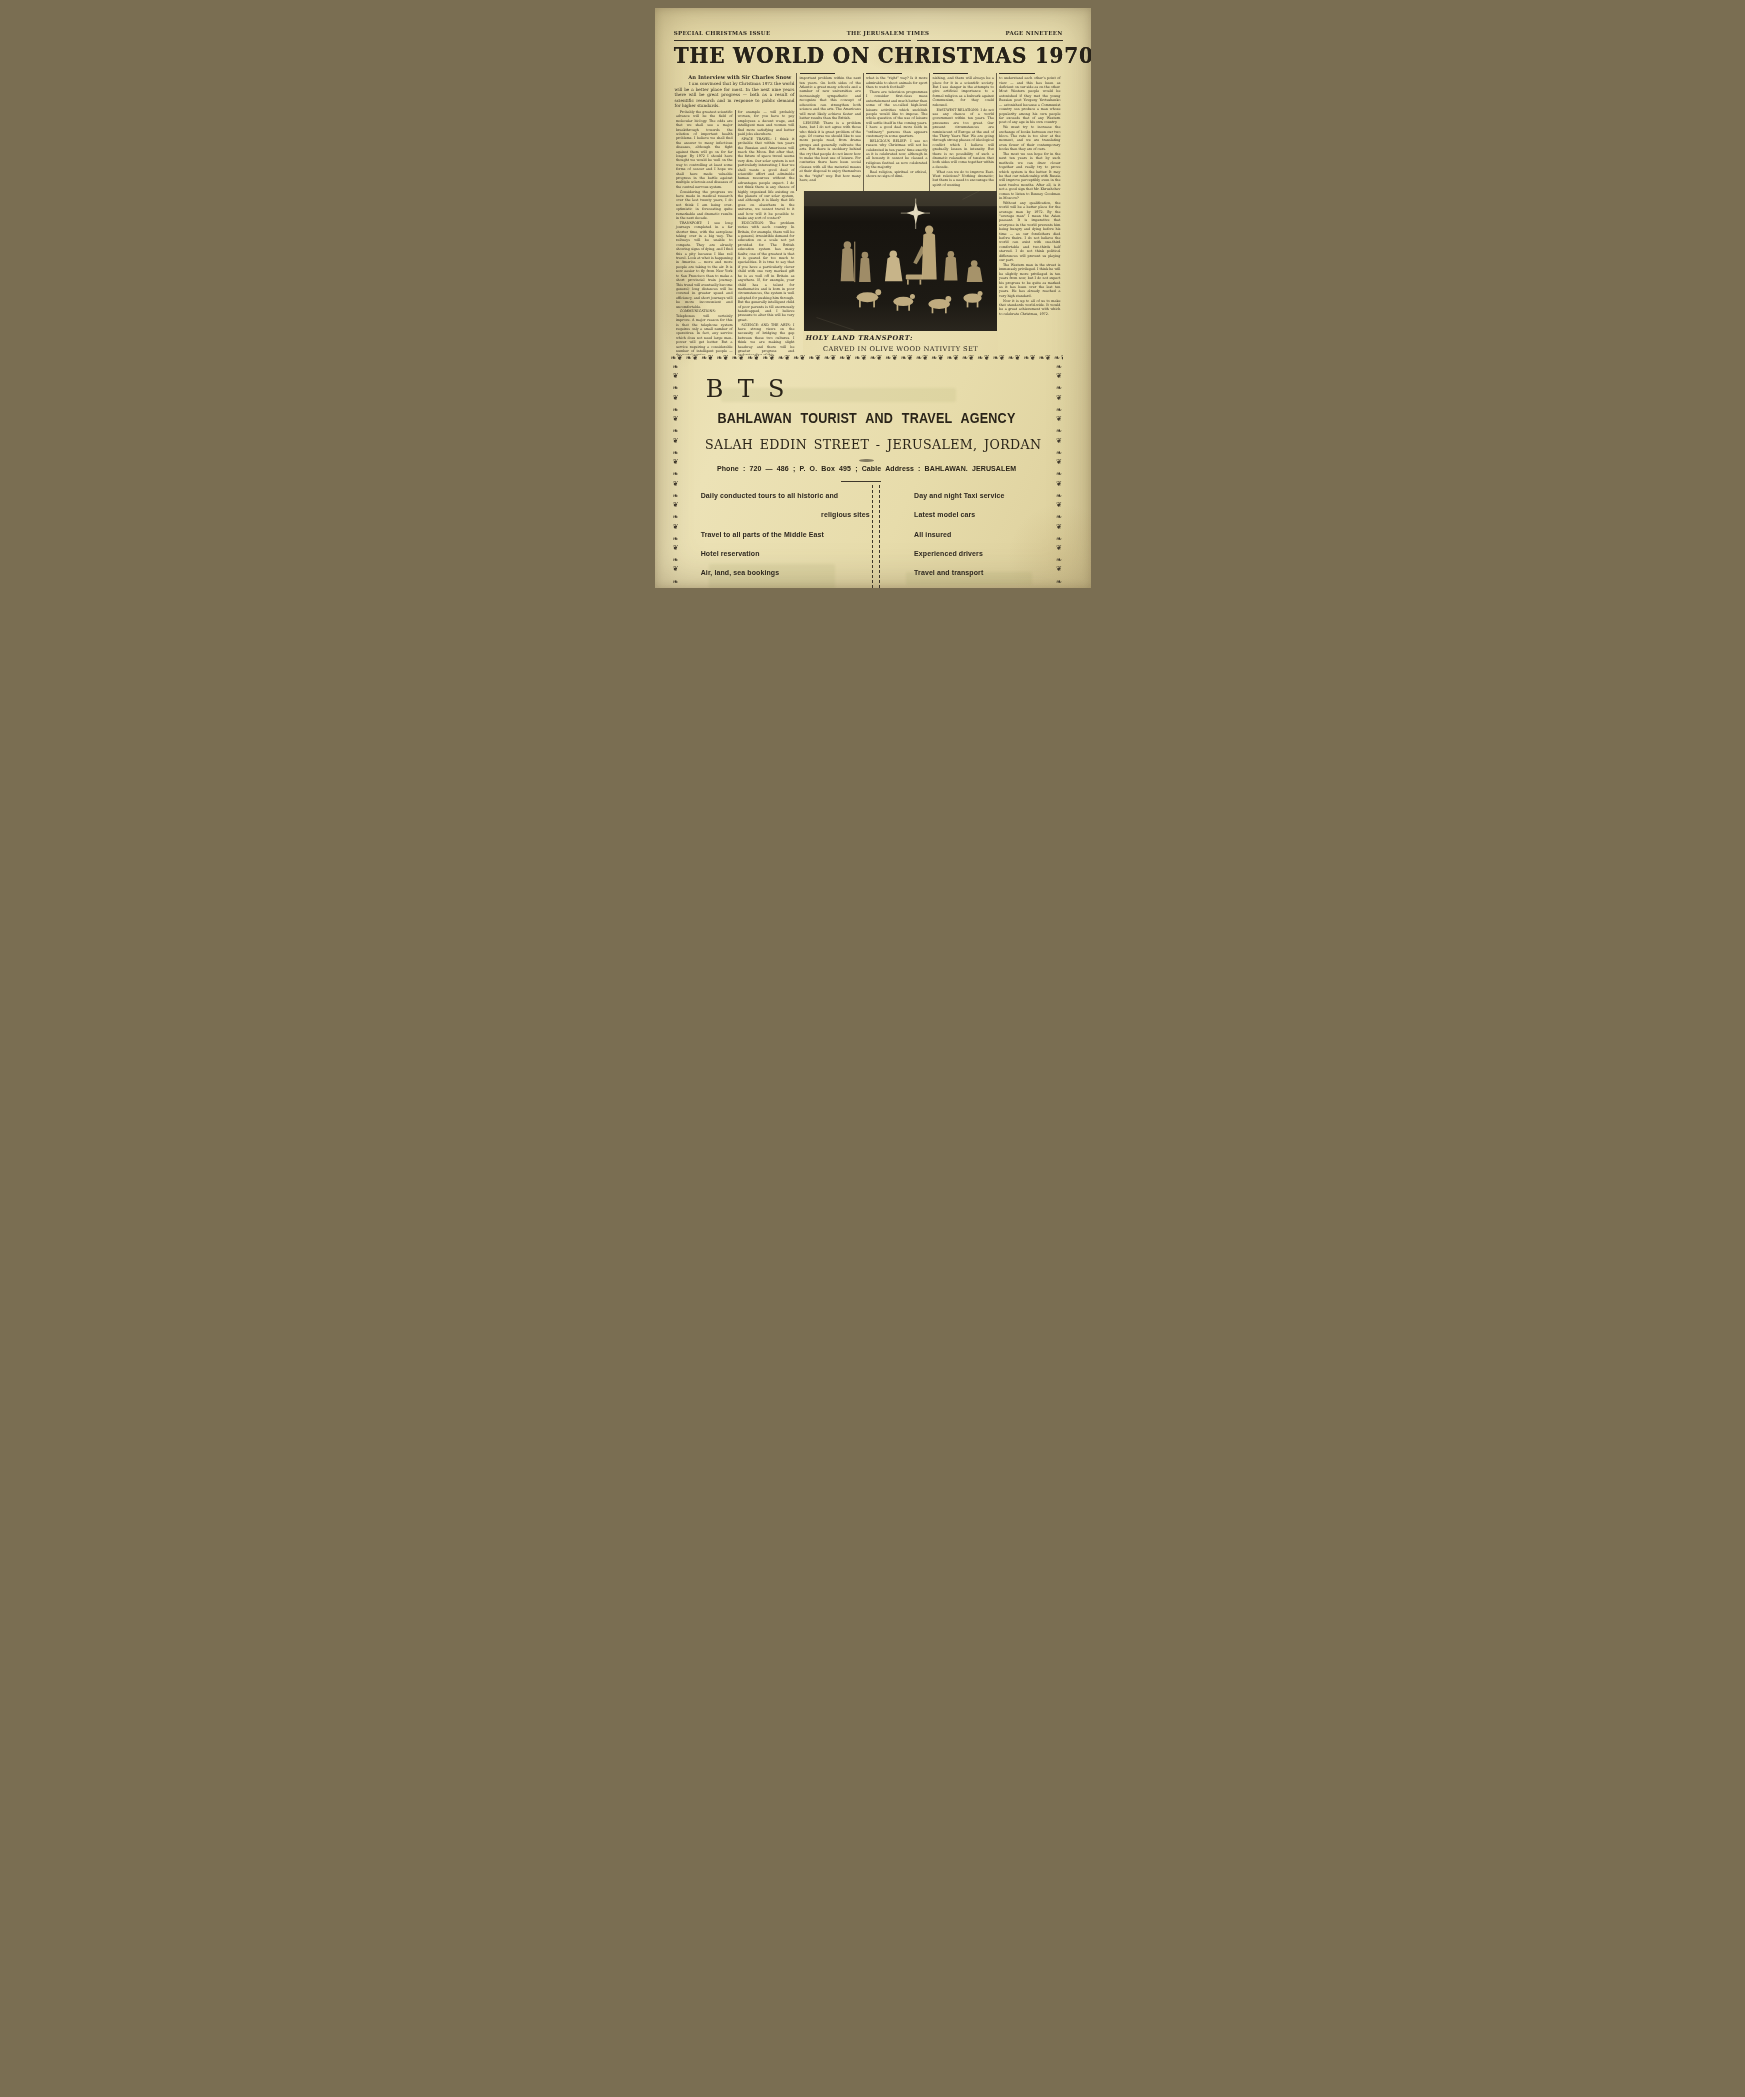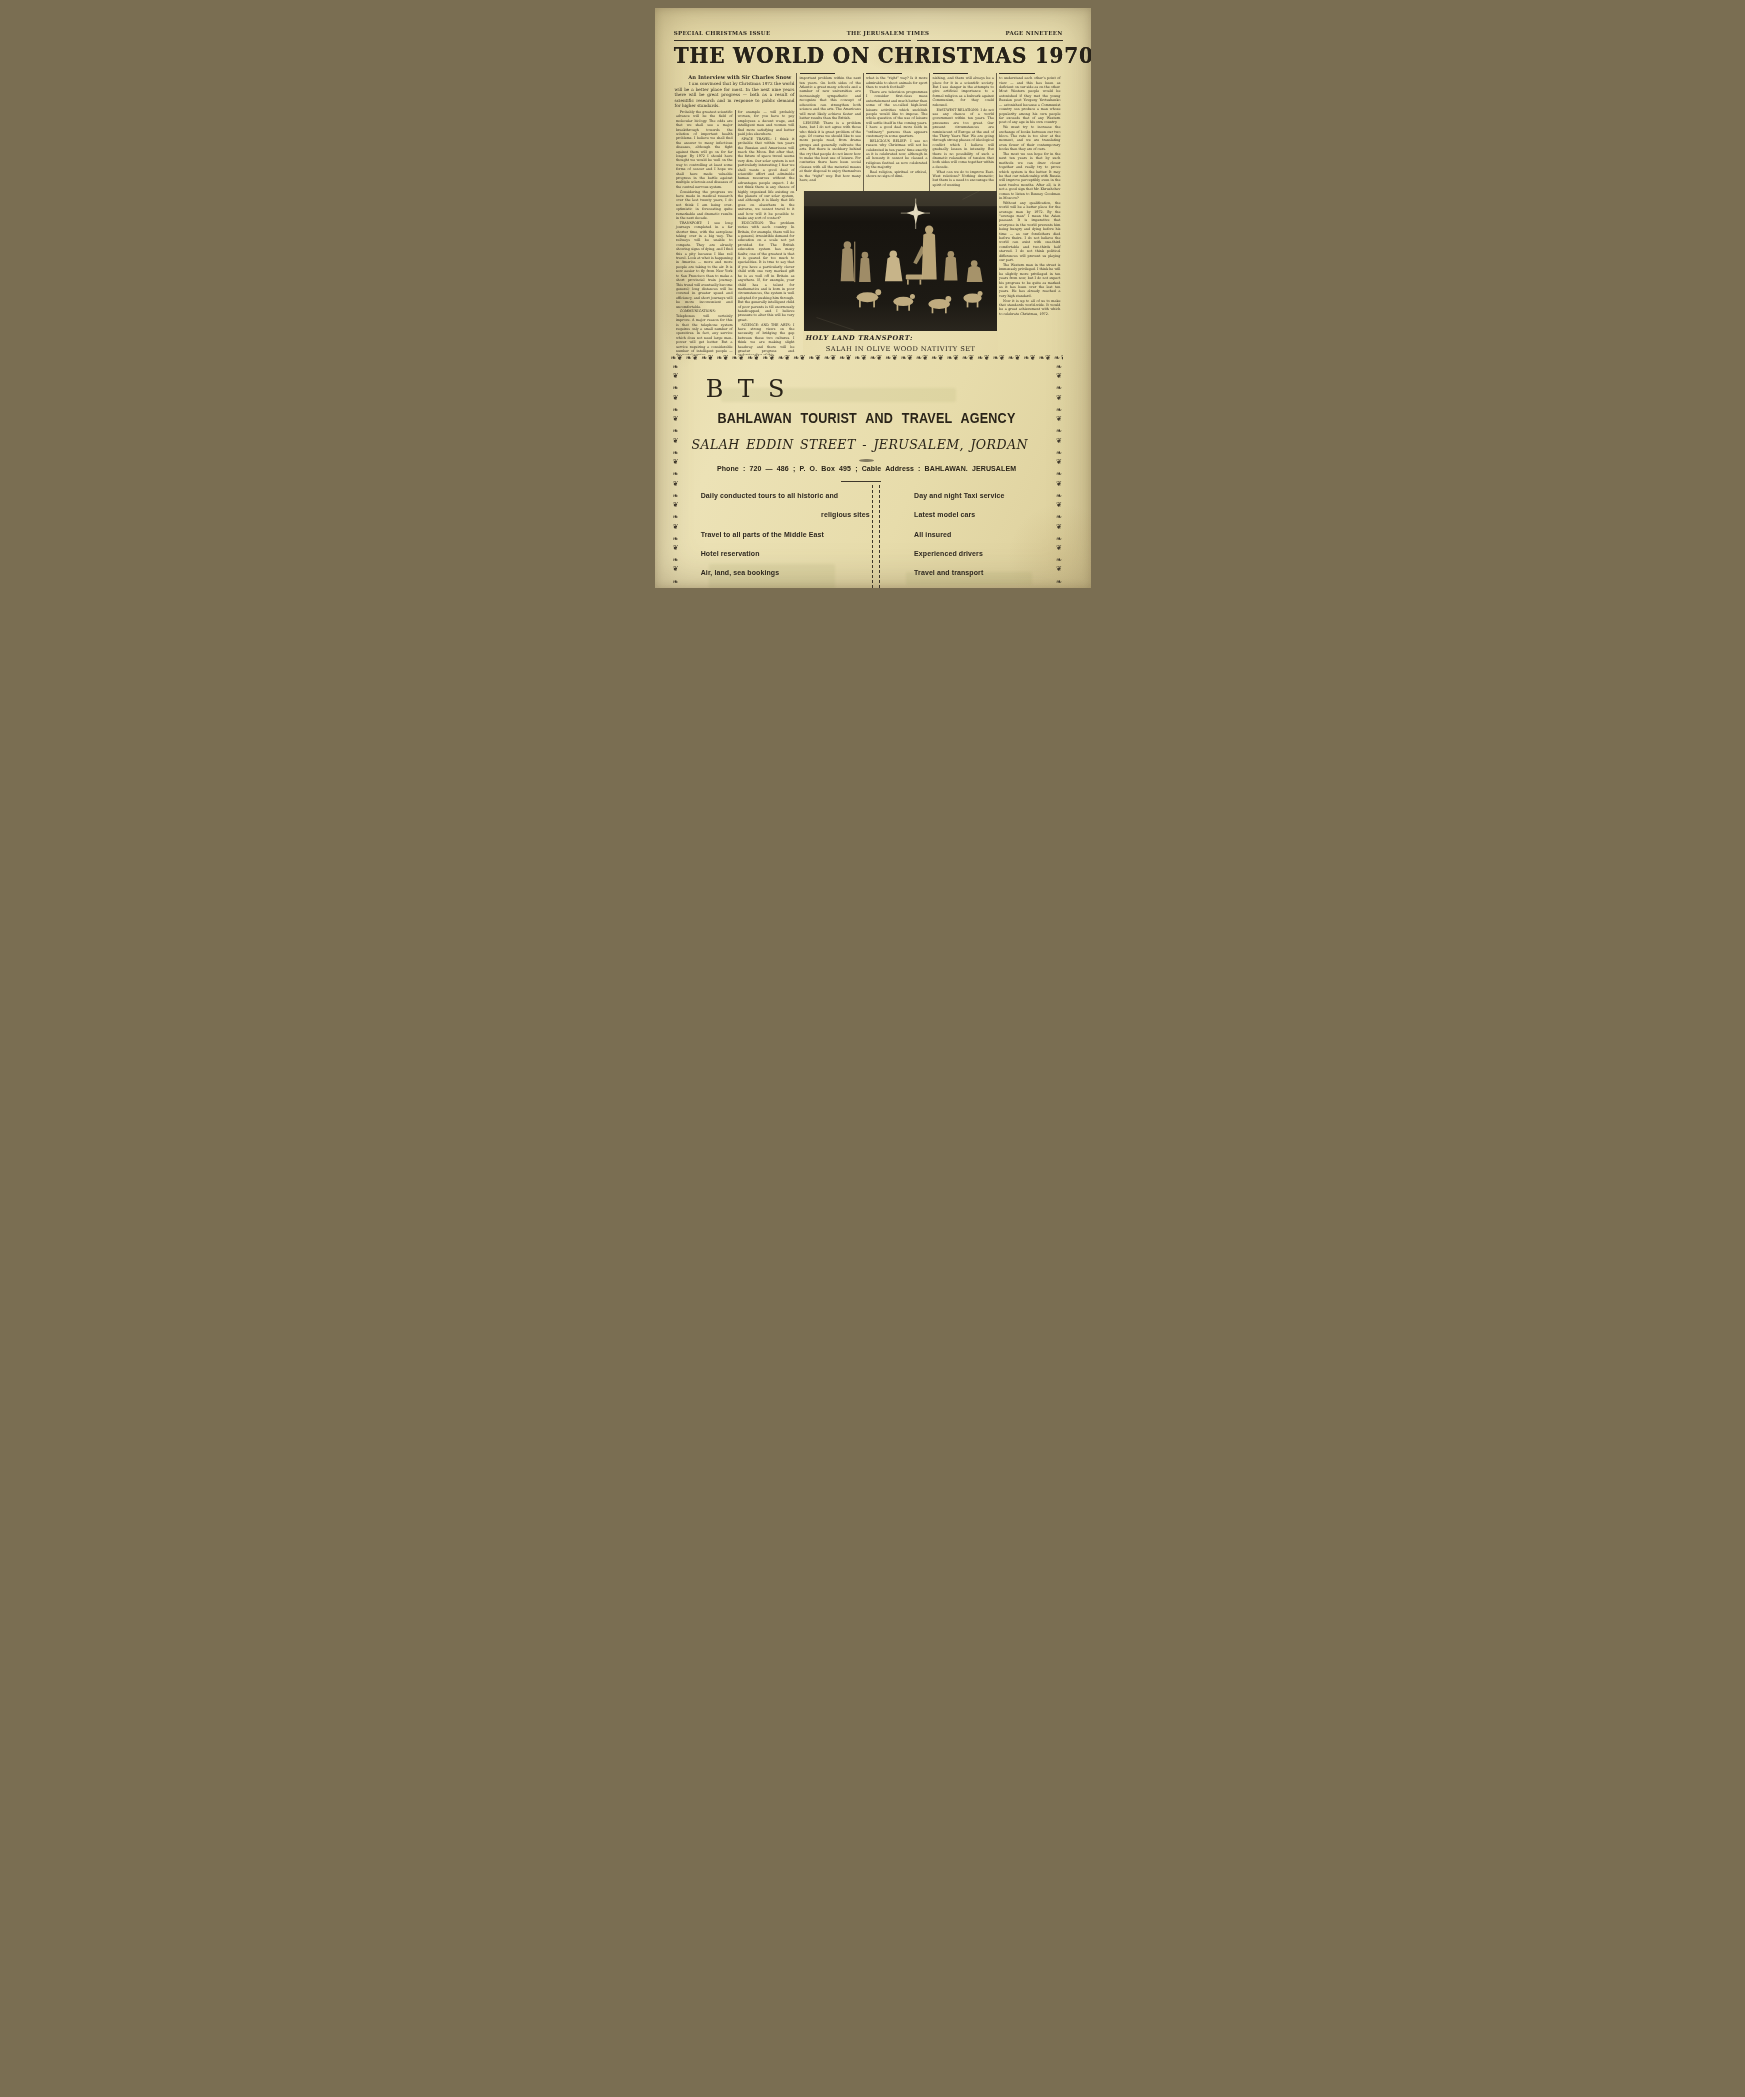--- a/index.html
+++ b/index.html
@@ -51,21 +51,21 @@
   .orn-v{position:absolute;top:8.4px;bottom:8.4px;width:8.4px;font-size:7.1px;letter-spacing:0.4px;
     writing-mode:vertical-rl;text-align:center;}
   .orn-left{left:0;}
   .orn-right{right:0;}
   .ad-inner{position:absolute;left:10px;right:10px;top:8.4px;bottom:8.4px;padding:0 11px;}
   .ad-brand{text-align:left;margin-top:15px;font-weight:normal;font-size:24px;line-height:1;
     letter-spacing:14.3px;text-indent:14.3px;color:#2a2419;}
   .ad-name{text-align:center;margin-top:9.2px;font-family:"Liberation Sans",sans-serif;font-weight:bold;
     font-size:12.6px;letter-spacing:0.2px;word-spacing:5px;transform:scaleY(1.22);transform-origin:center;
     color:#2a2419;white-space:nowrap;}
-  .ad-address{text-align:left;margin-top:12.6px;font-style:italic;font-size:12.6px;letter-spacing:0.4px;
+  .ad-address{text-align:right;margin-top:12.6px;font-size:12.6px;letter-spacing:0.4px;
     word-spacing:2.1px;color:#2a2419;white-space:nowrap;}
   .ad-smudge{width:14.3px;height:3.4px;border-radius:50%;background:rgba(50,44,34,.55);filter:blur(0.4px);
     margin:6.7px auto 0 auto;}
   .ad-contact{text-align:center;margin-top:2.5px;font-family:"Liberation Sans",sans-serif;font-weight:bold;
     font-size:7px;word-spacing:2.1px;letter-spacing:0.1px;color:#2a2419;white-space:nowrap;}
   .svc-toprule{width:40px;height:0.8px;background:#3e372b;margin:9.2px 0 0 149px;}
   .services{display:flex;margin-top:3.4px;font-family:"Liberation Sans",sans-serif;font-weight:bold;
     font-size:7px;color:#2e2820;}
   .svc-left{width:169px;padding:5.9px 0 0 9.2px;}
   .svc-divider{width:5.9px;margin:0 0 0 2.5px;border-left:0.8px dashed #3e372b;border-right:0.8px dashed #3e372b;
@@ -211,21 +211,21 @@
                   <rect x="390" y="260" width="4" height="16"></rect>
                   <rect x="414" y="260" width="4" height="16"></rect>
                   <circle cx="422" cy="243" r="6"></circle>
               </g>
             </g>
             <line x1="30" y1="300" x2="120" y2="330" stroke="#cfc4a2" stroke-width="1" opacity="0.25"></line>
             <line x1="380" y1="20" x2="420" y2="0" stroke="#cfc4a2" stroke-width="1" opacity="0.2"></line>
           </svg>
         </div>
         <div class="caption1">HOLY LAND TRANSPORT:</div>
-        <div class="caption2">SALAH IN OLIVE WOOD NATIVITY SET</div>
+        <div class="caption2">CARVED IN OLIVE WOOD NATIVITY SET</div>
       </div>
 
     </div>
   </div>
 
   <div class="adbox">
     <div class="orn orn-h orn-top">❧❦ ❧❦ ❧❦ ❧❦ ❧❦ ❧❦ ❧❦ ❧❦ ❧❦ ❧❦ ❧❦ ❧❦ ❧❦ ❧❦ ❧❦ ❧❦ ❧❦ ❧❦ ❧❦ ❧❦ ❧❦ ❧❦ ❧❦ ❧❦ ❧❦ ❧❦ ❧❦ ❧❦ ❧❦ ❧❦ ❧❦ ❧❦ ❧❦ ❧❦ ❧❦ ❧❦ ❧❦ ❧❦ ❧❦ ❧❦ ❧❦ ❧❦ ❧❦ ❧❦ ❧❦ ❧❦ ❧❦ ❧❦ ❧❦ ❧❦ ❧❦ ❧❦ ❧❦ ❧❦ ❧❦ ❧❦ ❧❦ ❧❦ ❧❦ ❧❦ </div>
     <div class="orn orn-h orn-bottom">❧❦ ❧❦ ❧❦ ❧❦ ❧❦ ❧❦ ❧❦ ❧❦ ❧❦ ❧❦ ❧❦ ❧❦ ❧❦ ❧❦ ❧❦ ❧❦ ❧❦ ❧❦ ❧❦ ❧❦ ❧❦ ❧❦ ❧❦ ❧❦ ❧❦ ❧❦ ❧❦ ❧❦ ❧❦ ❧❦ ❧❦ ❧❦ ❧❦ ❧❦ ❧❦ ❧❦ ❧❦ ❧❦ ❧❦ ❧❦ ❧❦ ❧❦ ❧❦ ❧❦ ❧❦ ❧❦ ❧❦ ❧❦ ❧❦ ❧❦ ❧❦ ❧❦ ❧❦ ❧❦ ❧❦ ❧❦ ❧❦ ❧❦ ❧❦ ❧❦ </div>
     <div class="orn orn-v orn-left">❧❦ ❧❦ ❧❦ ❧❦ ❧❦ ❧❦ ❧❦ ❧❦ ❧❦ ❧❦ ❧❦ ❧❦ ❧❦ ❧❦ ❧❦ ❧❦ ❧❦ ❧❦ ❧❦ ❧❦ ❧❦ ❧❦ ❧❦ ❧❦ ❧❦ ❧❦ ❧❦ ❧❦ ❧❦ ❧❦ ❧❦ ❧❦ ❧❦ ❧❦ ❧❦ ❧❦ ❧❦ ❧❦ ❧❦ ❧❦ </div>
     <div class="orn orn-v orn-right">❧❦ ❧❦ ❧❦ ❧❦ ❧❦ ❧❦ ❧❦ ❧❦ ❧❦ ❧❦ ❧❦ ❧❦ ❧❦ ❧❦ ❧❦ ❧❦ ❧❦ ❧❦ ❧❦ ❧❦ ❧❦ ❧❦ ❧❦ ❧❦ ❧❦ ❧❦ ❧❦ ❧❦ ❧❦ ❧❦ ❧❦ ❧❦ ❧❦ ❧❦ ❧❦ ❧❦ ❧❦ ❧❦ ❧❦ ❧❦ </div>

